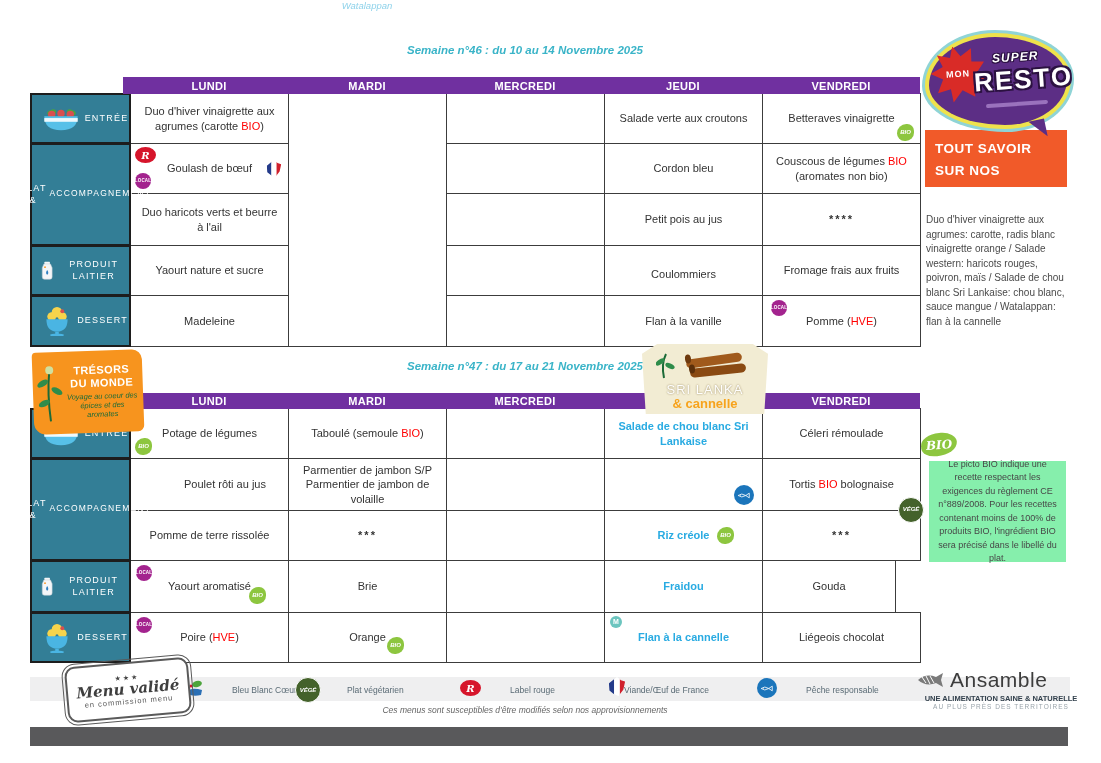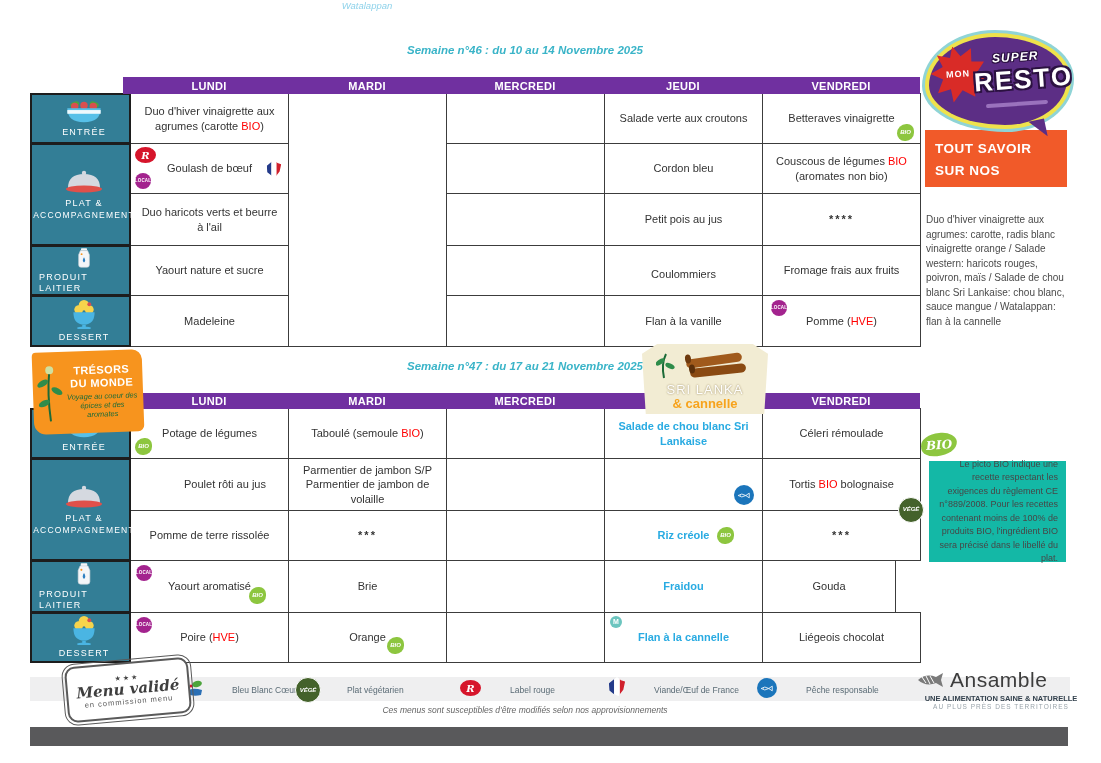--- a/index.html
+++ b/index.html
@@ -16,43 +16,43 @@
   
   .hbar{position:absolute;left:123px;width:797px;height:17px;background:#7030a0;
         display:flex;align-items:center;z-index:2;}
   .hbar .slot{width:158px;text-align:center;color:#fff;font-weight:bold;font-size:11px;letter-spacing:.3px;}
   .wtitle{position:absolute;left:130px;width:790px;text-align:center;color:#3ab4c8;
           font-weight:bold;font-style:italic;font-size:11.5px;}
   .armistice{position:absolute;left:288px;width:158px;text-align:center;color:#8ed2ea;
              font-style:italic;font-size:9.5px;}
   
   .cat{position:absolute;left:30px;width:101px;box-sizing:border-box;background:#337e96;
-       border:2px solid #1d1d1d;display:flex;flex-direction:column;align-items:center;
-       justify-content:center;color:#fff;gap:3px;z-index:1;padding-left:7px;}
+       border:2px solid #1d1d1d;display:flex;flex-direction:row;align-items:center;
+       justify-content:center;color:#fff;text-align:center;gap:3px;z-index:1;padding-left:7px;}
   .cat .lbl{font-size:9px;letter-spacing:1.2px;line-height:1.25;}
   
   .badge{position:absolute;display:flex;align-items:center;justify-content:center;
          color:#fff;font-weight:bold;border-radius:50%;z-index:4;}
   .b-bio{background:#8dc63f;width:17px;height:17px;font-size:6px;font-style:italic;
          border-radius:58% 42% 52% 48%;}
   .b-local{background:#a3238e;width:16px;height:16px;font-size:4.5px;letter-spacing:.2px;}
   .b-vege{background:#44622b;width:24px;height:24px;font-size:6px;font-style:italic;border:1px solid #fff;}
   .b-m{background:#6cc5bf;width:12px;height:12px;font-size:7px;}
   .b-fish{background:#1b75bb;width:20px;height:20px;}
   .b-lr{background:#d6152b;width:21px;height:16px;border-radius:50%;font-size:10px;
         font-style:italic;font-family:"DejaVu Serif",serif;}
   
   .orangebox{position:absolute;left:925px;top:130px;width:142px;height:57px;background:#f15a29;
              color:#fff;font-size:13.5px;letter-spacing:.5px;line-height:1.6;
              padding:8px 10px;box-sizing:border-box;font-weight:bold;}
   .recipes{position:absolute;left:926px;top:213px;width:142px;font-size:10px;color:#4a4a4a;
            line-height:1.45;}
-  .greenbox{position:absolute;left:929px;top:461px;width:137px;height:101px;background:#14b8a6;
+  .greenbox{position:absolute;left:929px;top:461px;width:137px;height:101px;background:#86efac;
             color:#474747;font-size:9px;line-height:1.5;display:flex;align-items:center;
-            text-align:right;padding:4px 8px;box-sizing:border-box;}
+            text-align:center;padding:4px 8px;box-sizing:border-box;}
   .biostamp{position:absolute;left:921px;top:433px;width:36px;height:23px;background:#8dc63f;
             color:#fff;border-radius:55% 45% 60% 40%;display:flex;align-items:center;justify-content:center;
             font-size:12px;font-style:italic;font-weight:bold;font-family:"DejaVu Serif",serif;
             transform:rotate(-4deg);z-index:6;}
   
   .logo{position:absolute;left:922px;top:30px;width:152px;height:102px;z-index:3;}
   .blob{position:absolute;border-radius:48% 52% 45% 55% / 55% 48% 52% 45%;}
   .b1{inset:0;background:#8fd4d6;}
   .b2{inset:3px;background:#efe24c;}
   .b3{inset:7px;background:#5c2e85;}
@@ -455,21 +455,21 @@
         <clipPath id="fr3">
           <polygon points="50,0 72,18 95,25 85,70 58,105 30,92 8,75 5,35 30,15"></polygon>
         </clipPath>
       </defs>
     <g clip-path="url(#fr3)">
         <rect x="0" y="0" width="34" height="110" fill="#243b8a"></rect>
         <rect x="34" y="0" width="32" height="110" fill="#fff"></rect>
         <rect x="66" y="0" width="34" height="110" fill="#d0202c"></rect>
       </g>
   </svg>
-  <div class="leg" style="left:634px;">Viande/Œuf de France</div>
+  <div class="leg" style="left:604px;">Viande/Œuf de France</div>
 
   <span class="badge b-fish" style="left:757px;top:678px;">
     <svg width="14" height="9" viewBox="0 0 24 14">
       <path d="M2,7 Q8,2 15,7 Q8,12 2,7 Z M15,7 L21,3 L21,11 Z" fill="none" stroke="#fff" stroke-width="1.4"></path>
       <circle cx="6" cy="6" r="0.9" fill="#fff"></circle>
     </svg>
   </span>
   <div class="leg" style="left:786px;">Pêche responsable</div>
 
   <div class="fnote">Ces menus sont susceptibles d'être modifiés selon nos approvisionnements</div>

